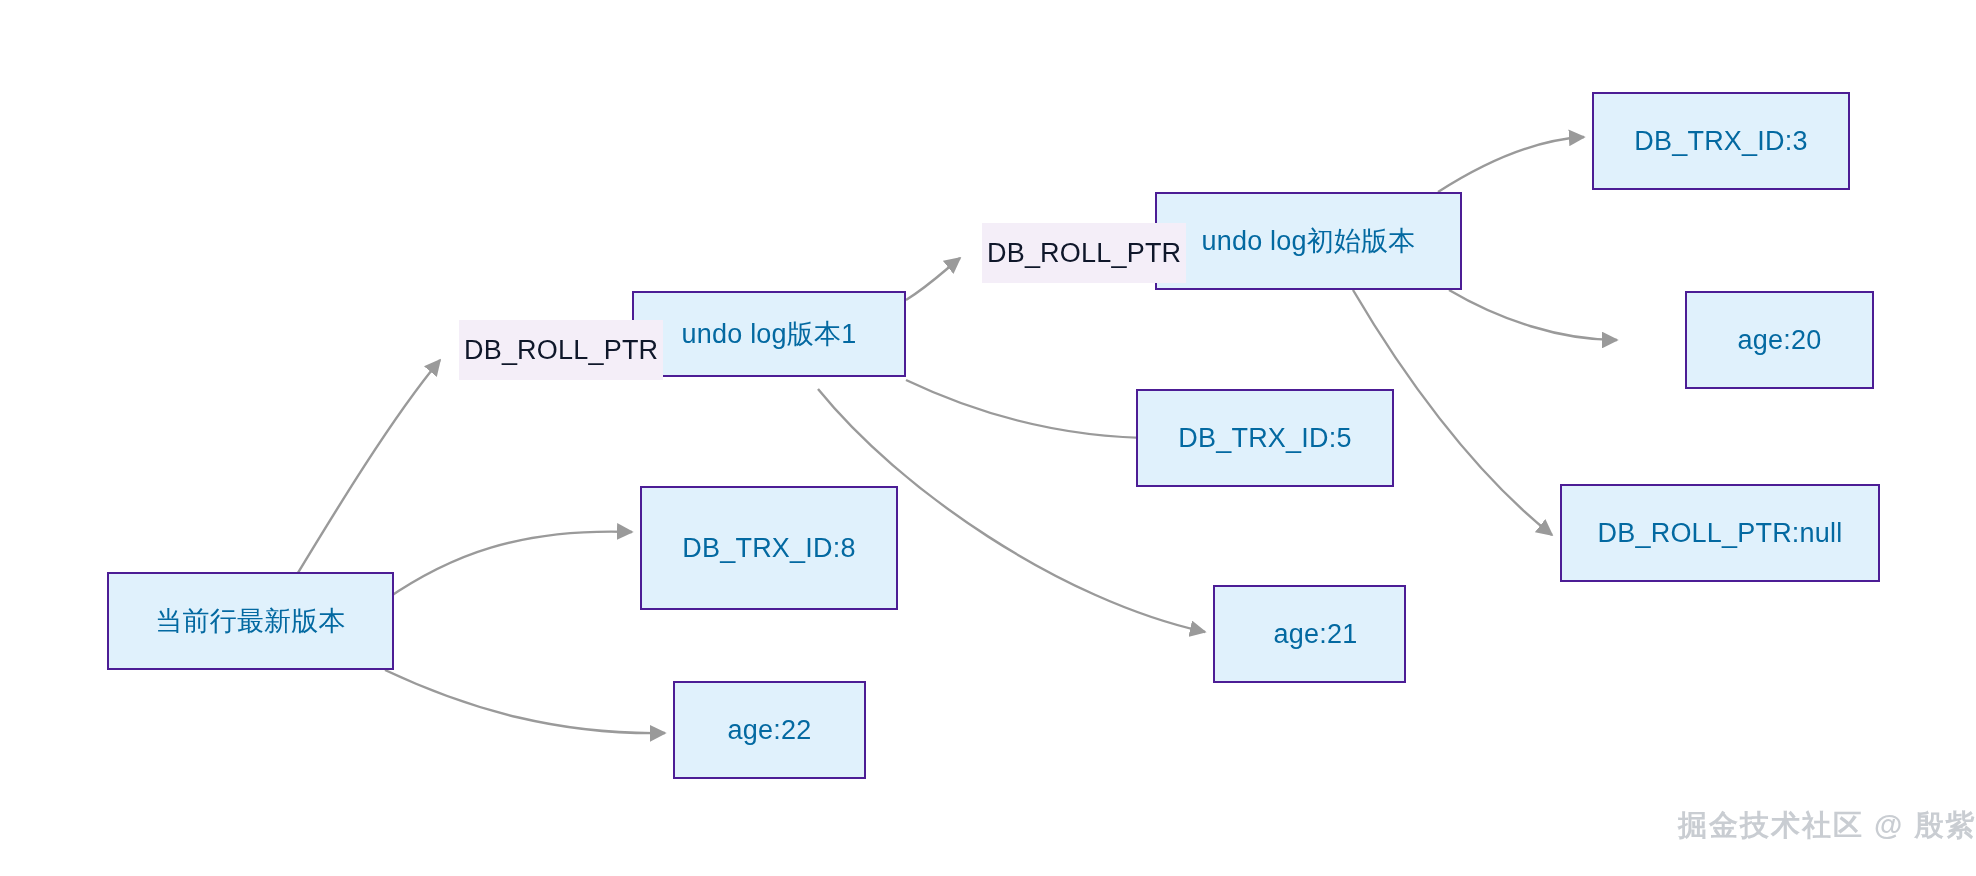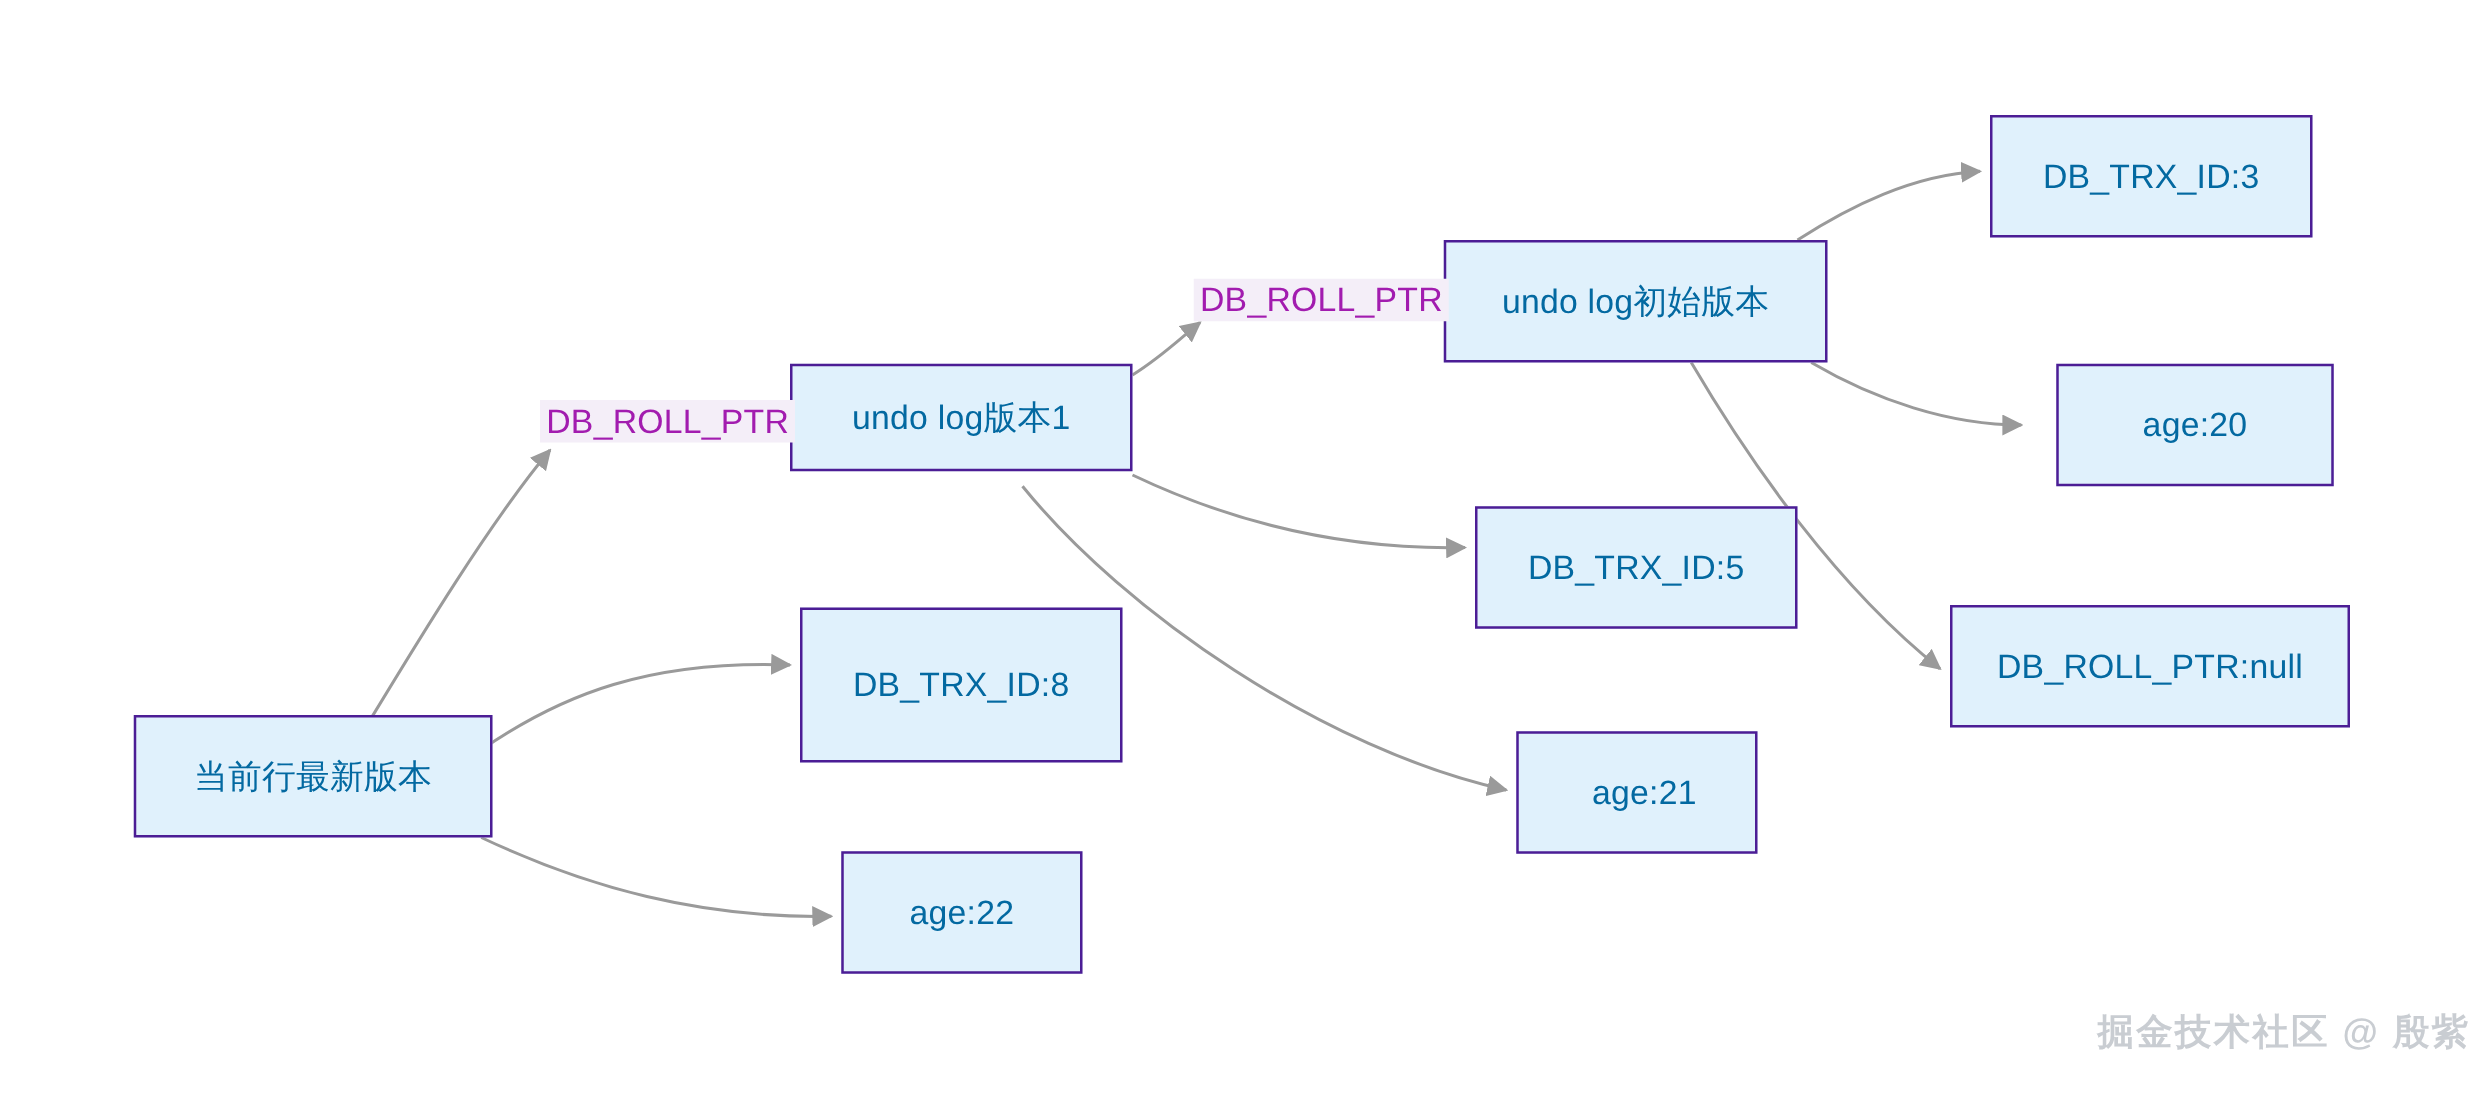--- a/index.html
+++ b/index.html
@@ -36,26 +36,27 @@
     color: #0369a1;
     font-size: 27px;
     font-weight: 400;
     letter-spacing: 0.2px;
     white-space: nowrap;
   }
   .edge-label {
     position: absolute;
     box-sizing: border-box;
     background: #f4eef8;
-    color: #a21caf;
+    color: #0f172a;
     font-size: 27px;
     letter-spacing: 0.2px;
     white-space: nowrap;
-    padding: 1px 5px;
+    padding: 14px 5px;
     line-height: 1.2;
+    margin-left: 27px;
   }
   .watermark {
     position: absolute;
     color: #c9cdd2;
     font-size: 29px;
     font-weight: 700;
     letter-spacing: 2px;
     white-space: nowrap;
   }
 </style>
@@ -107,33 +108,33 @@
   </div>
 
   <div class="node" style="left:640px;top:486px;width:258px;height:124px;">
     <span>DB_TRX_ID:8</span>
   </div>
 
   <div class="node" style="left:673px;top:681px;width:193px;height:98px;">
     <span>age:22</span>
   </div>
 
-  <div class="node" style="left:1180px;top:389px;width:258px;height:98px;margin-top:16px;">
+  <div class="node" style="left:1136px;top:389px;width:258px;height:98px;">
     <span>DB_TRX_ID:5</span>
   </div>
 
   <div class="node" style="left:1213px;top:585px;width:193px;height:98px;padding-left:12px;">
     <span>age:21</span>
   </div>
 
   <div class="node" style="left:1592px;top:92px;width:258px;height:98px;">
     <span>DB_TRX_ID:3</span>
   </div>
 
-  <div class="node" style="left:1645px;top:291px;width:222px;height:98px;">
+  <div class="node" style="left:1685px;top:291px;width:189px;height:98px;">
     <span>age:20</span>
   </div>
 
   <div class="node" style="left:1560px;top:484px;width:320px;height:98px;">
     <span>DB_ROLL_PTR:null</span>
   </div>
 
   <div class="edge-label" style="left:432px;top:320px;">DB_ROLL_PTR</div>
 
   <div class="edge-label" style="left:955px;top:223px;">DB_ROLL_PTR</div>

